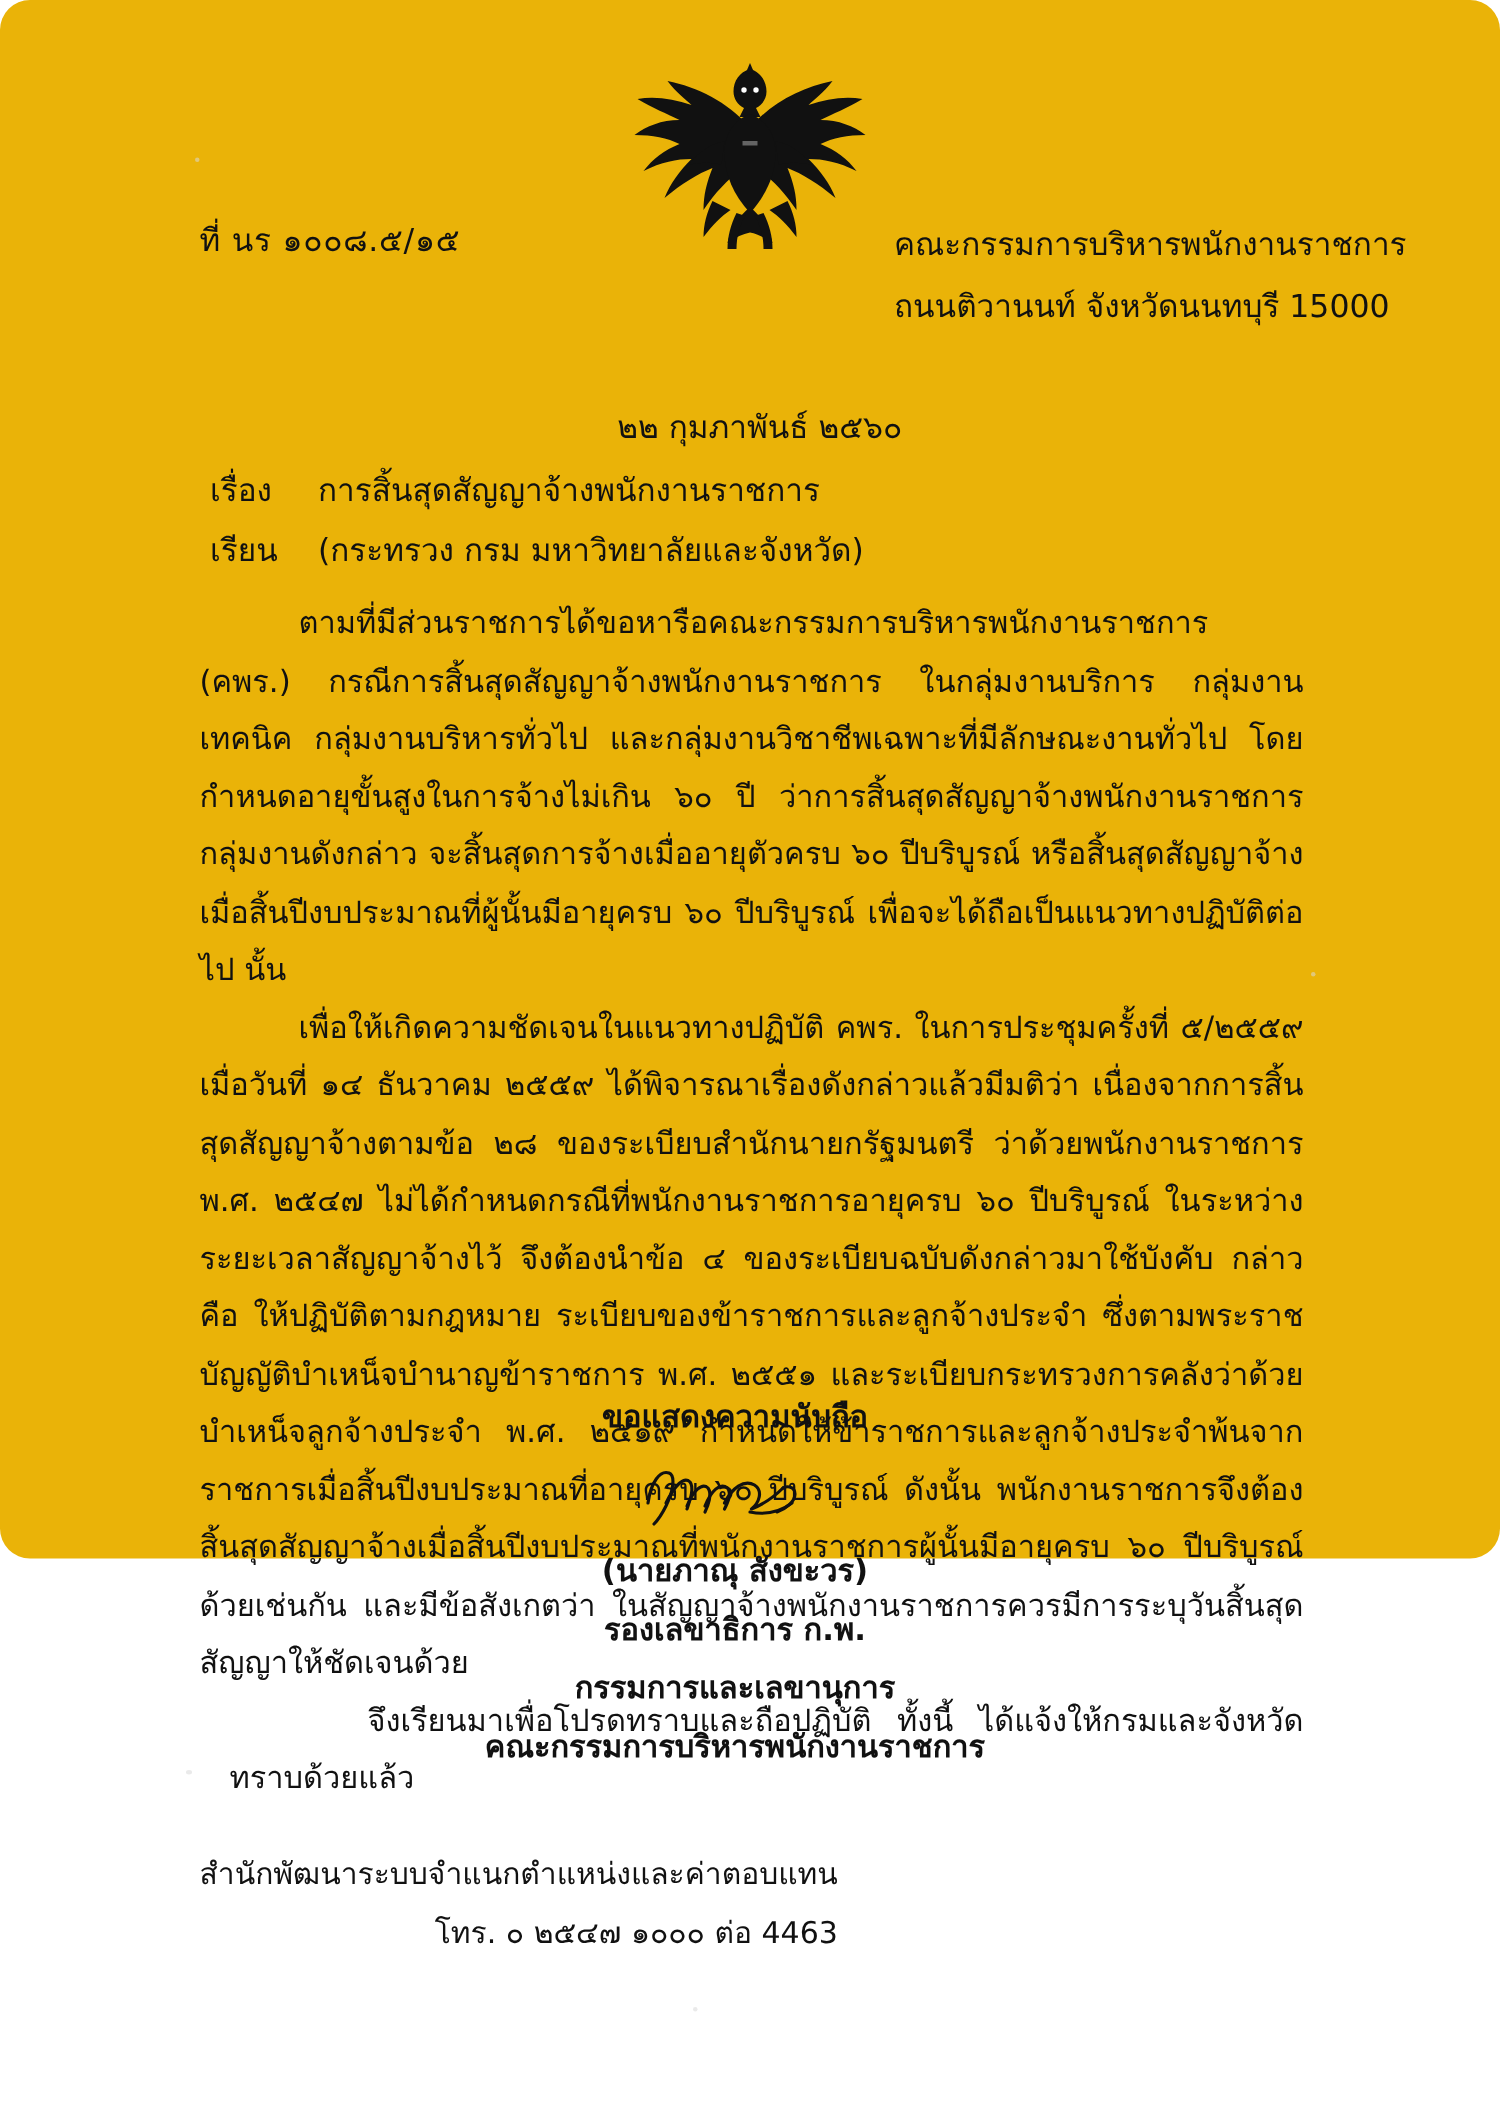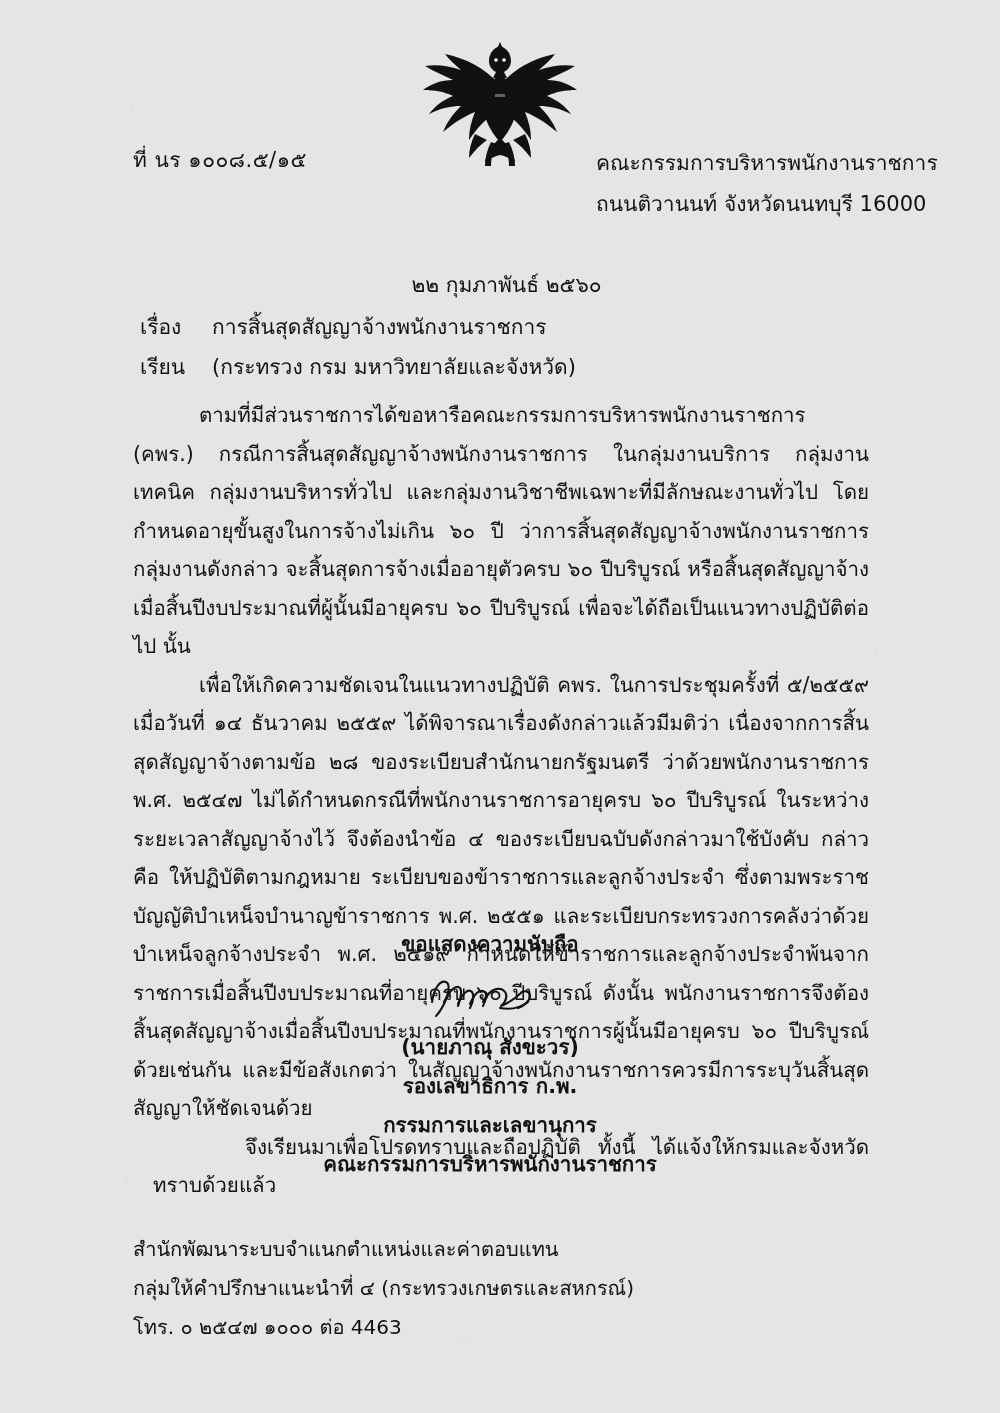--- a/index.html
+++ b/index.html
@@ -11,22 +11,23 @@
     width: 1000px;
     height: 1413px;
     position: relative;
     font-family: "DejaVu Sans", "Liberation Sans", sans-serif;
     color: #111;
     overflow: hidden;
   }
   .page {
     position: relative;
     width: 1000px;
-    height: 1413px;
-    background: #e5e5e5;
+    height: 1039px;
+    background: #eab308;
+    border-radius: 20px;
   }
 
   
   .emblem {
     position: absolute;
     left: 50%;
     transform: translateX(-50%);
     top: 38px;
     width: 170px;
     height: 135px;
@@ -120,21 +121,21 @@
 
   
   .footer {
     position: absolute;
     left: 133px;
     top: 1230px;
     font-size: 20px;
     line-height: 39px;
     white-space: nowrap;
   }
-  .footer div { white-space: nowrap; }
+  .footer div { white-space: nowrap; text-align: right; }
 
   
   .speck {
     position: absolute;
     background: #d8d8d8;
     border-radius: 50%;
     opacity: .55;
   }
 </style>
 </head>
@@ -170,21 +171,21 @@
         <circle cx="89" cy="22" r="1.8"></circle>
         <path d="M80 56 h10 v3 h-10 z" opacity=".35"></path>
       </g>
     </svg>
   </div>
 
   <div class="doc-no">ที่ นร ๑๐๐๘.๕/๑๕</div>
 
   <div class="sender">
     <div>คณะกรรมการบริหารพนักงานราชการ</div>
-    <div>ถนนติวานนท์ จังหวัดนนทบุรี 16000</div>
+    <div>ถนนติวานนท์ จังหวัดนนทบุรี 15000</div>
   </div>
 
   <div class="date-line">
     <span>๒๒ กุมภาพันธ์ ๒๕๖๐</span>
   </div>
 
   <div class="field-row row-to">
     <span class="field-label">เรียน</span><span>(กระทรวง กรม มหาวิทยาลัยและจังหวัด)</span>
   </div>
 
@@ -214,21 +215,20 @@
       </svg>
     </div>
     <div class="sign-name">(นายภาณุ สังขะวร)</div>
     <div class="sign-pos1">รองเลขาธิการ ก.พ.</div>
     <div class="sign-pos2">กรรมการและเลขานุการ</div>
     <div class="sign-pos3">คณะกรรมการบริหารพนักงานราชการ</div>
   </div>
 
   <div class="footer">
     <div>สำนักพัฒนาระบบจำแนกตำแหน่งและค่าตอบแทน</div>
-    <div>กลุ่มให้คำปรึกษาแนะนำที่ ๔ (กระทรวงเกษตรและสหกรณ์)</div>
     <div>โทร. ๐ ๒๕๔๗ ๑๐๐๐ ต่อ 4463</div>
   </div>
 
   <div class="speck" style="left:130px;top:105px;width:3px;height:3px;"></div>
   <div class="speck" style="left:124px;top:1180px;width:4px;height:3px;"></div>
   <div class="speck" style="left:462px;top:1338px;width:3px;height:3px;"></div>
   <div class="speck" style="left:874px;top:648px;width:3px;height:3px;"></div>
 </div>
 
 </body></html>

